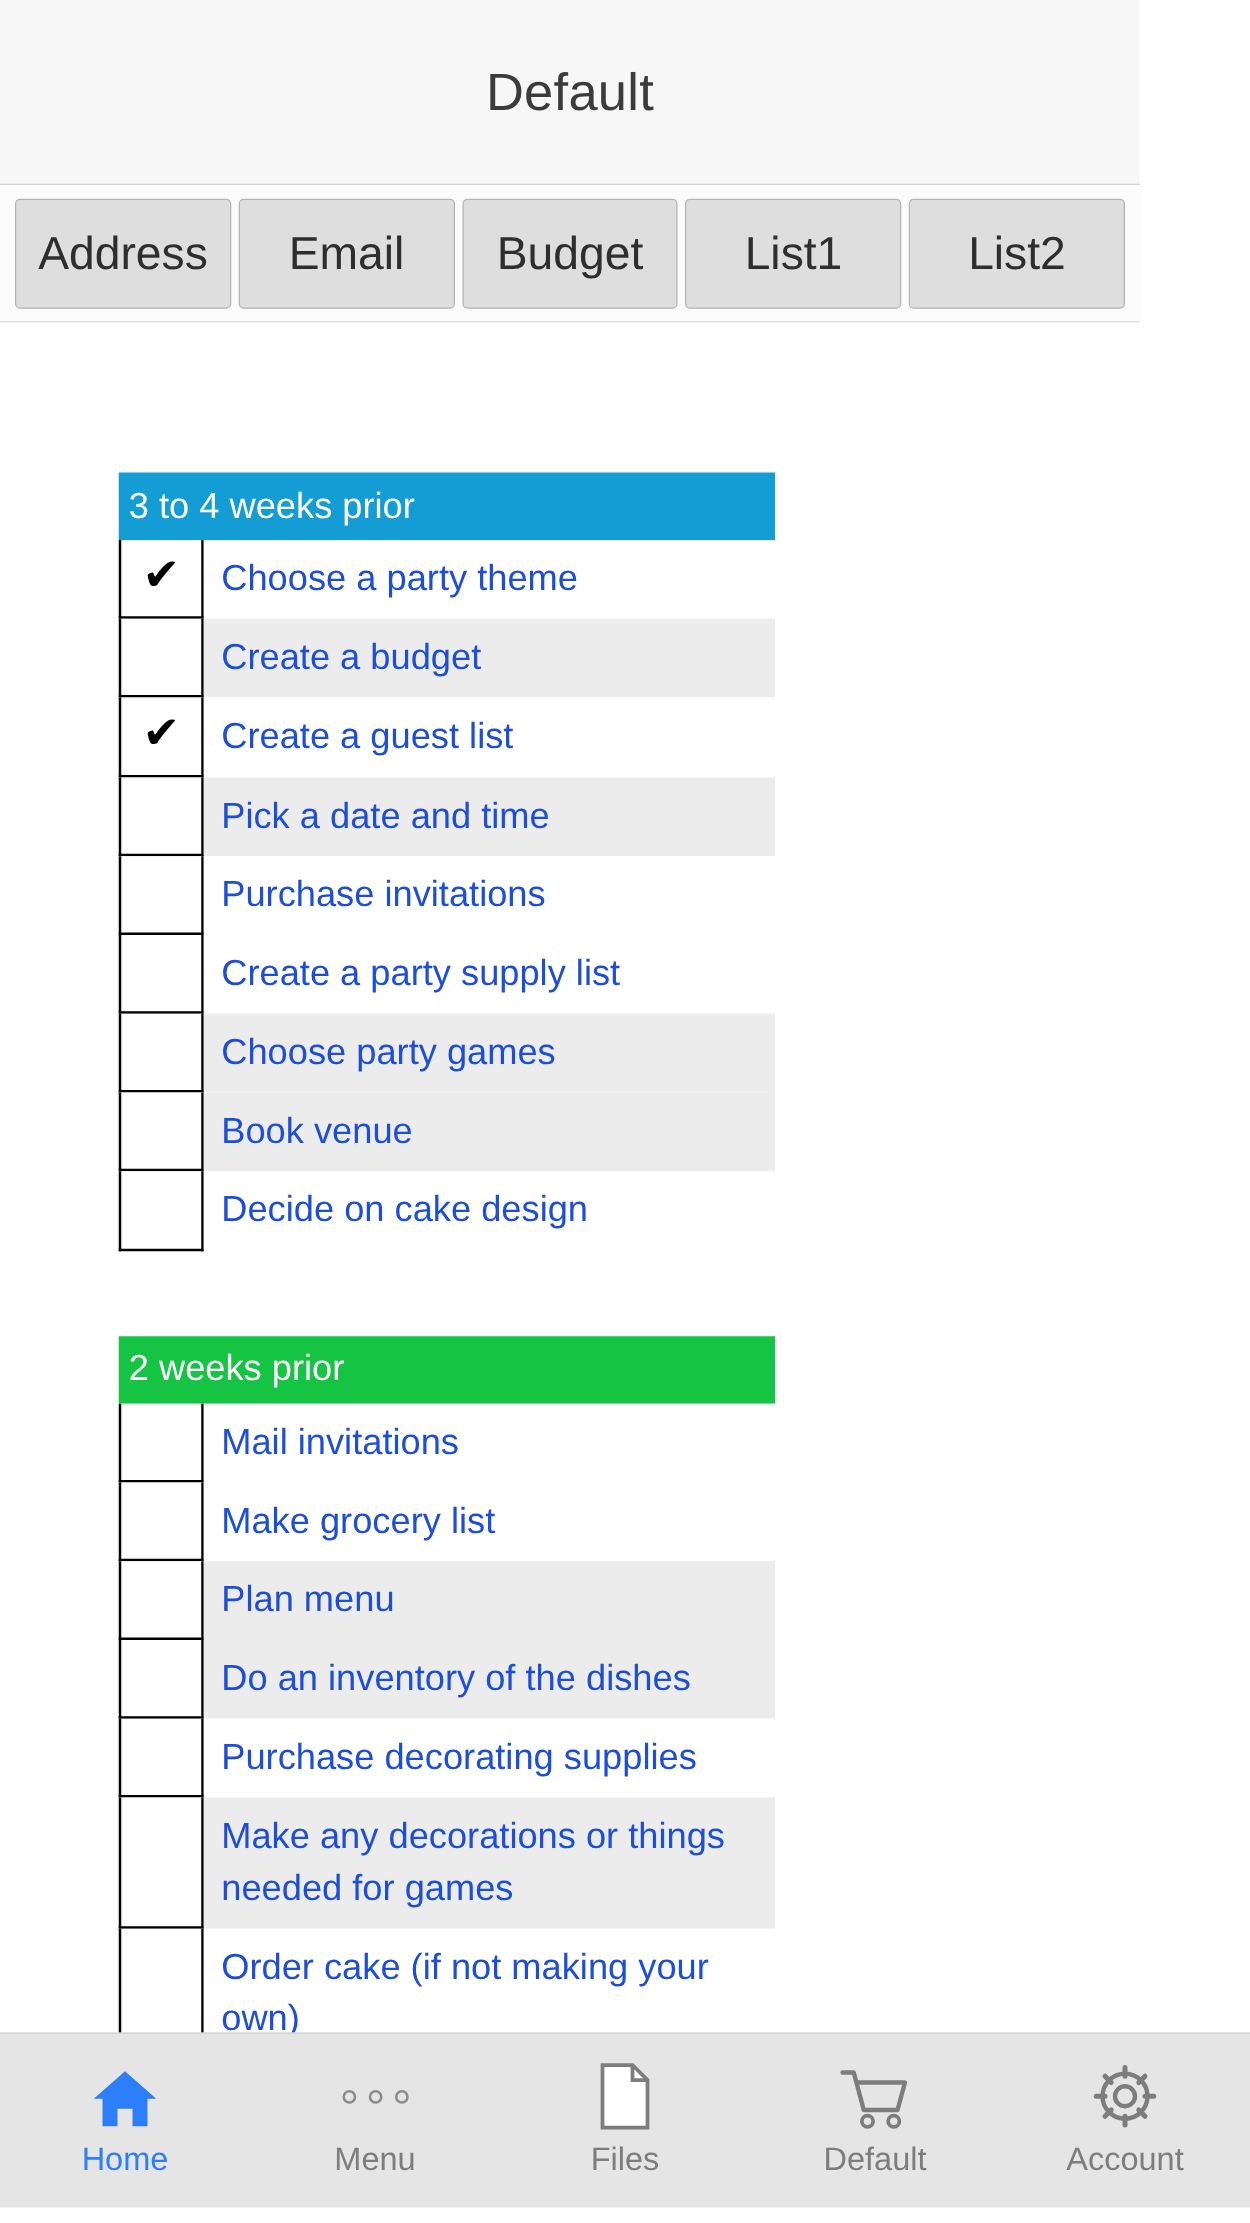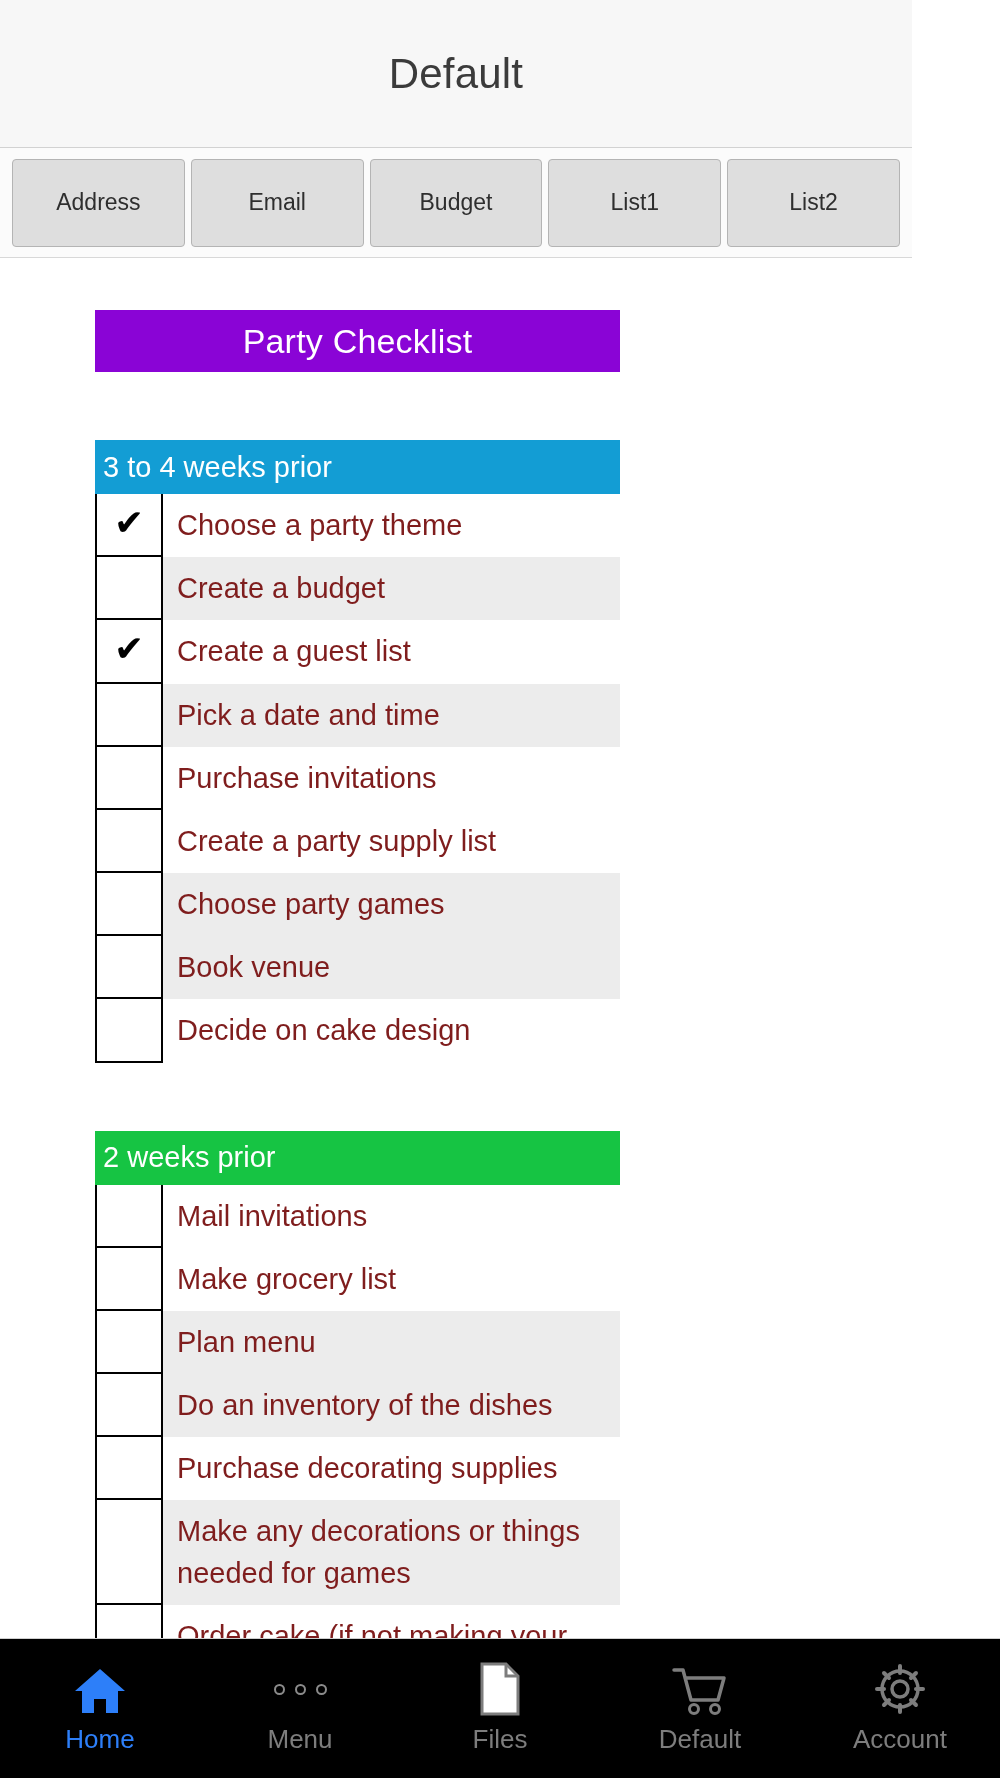--- a/index.html
+++ b/index.html
@@ -48,21 +48,21 @@
   }
   .tab {
     flex: 1 1 0;
     height: 88px;
     background: #dedede;
     border: 1px solid #b4b4b4;
     border-radius: 4px;
     display: flex;
     align-items: center;
     justify-content: center;
-    font-size: 23px;
+    font-size: 37px;
     color: #2e2e2e;
     cursor: pointer;
     user-select: none;
   }
 
   
   .content {
     flex: 1 1 auto;
     position: relative;
     overflow: hidden;
@@ -117,35 +117,35 @@
     font-size: 36px;
     line-height: 1;
     color: #000;
     font-family: "DejaVu Sans", sans-serif;
     transform: translateY(-2px);
   }
   .task-cell {
     flex: 1 1 auto;
     padding: 11px 10px 11px 14px;
     font-size: 29px;
-    color: #7f1d1d;
+    color: #1d4ed8;
     line-height: 1.42;
     display: flex;
     align-items: center;
   }
   .shade { background: #ececec; }
   .plain { background: #ffffff; }
 
   
   .bottomnav {
     position: absolute;
-    left: 0; bottom: 0;
+    left: 0; bottom: 12px;
     width: 1000px;
     height: 140px;
-    background: #000000;
+    background: #e5e5e5;
     border-top: 1px solid #cfcfcf;
     display: flex;
     align-items: center;
     z-index: 5;
   }
   .navitem {
     flex: 1 1 0;
     height: 100%;
     display: flex;
     flex-direction: column;
@@ -194,23 +194,20 @@
       <div class="tab">
         <span>List1</span>
       </div>
       <div class="tab">
         <span>List2</span>
       </div>
     </div>
 
   <div class="content">
     <div class="checklist-wrap">
-      <div class="title-banner">
-        <span>Party Checklist</span>
-      </div>
       <div id="sections">
           <div class="section">
             <div class="section-header" style="background: rgb(19, 157, 212);">
               <span>3 to 4 weeks prior</span>
             </div>
             <div class="row">
               <div class="cb-cell">
                 <span class="check">✔</span>
               </div>
               <div class="task-cell plain">Choose a party theme</div>

